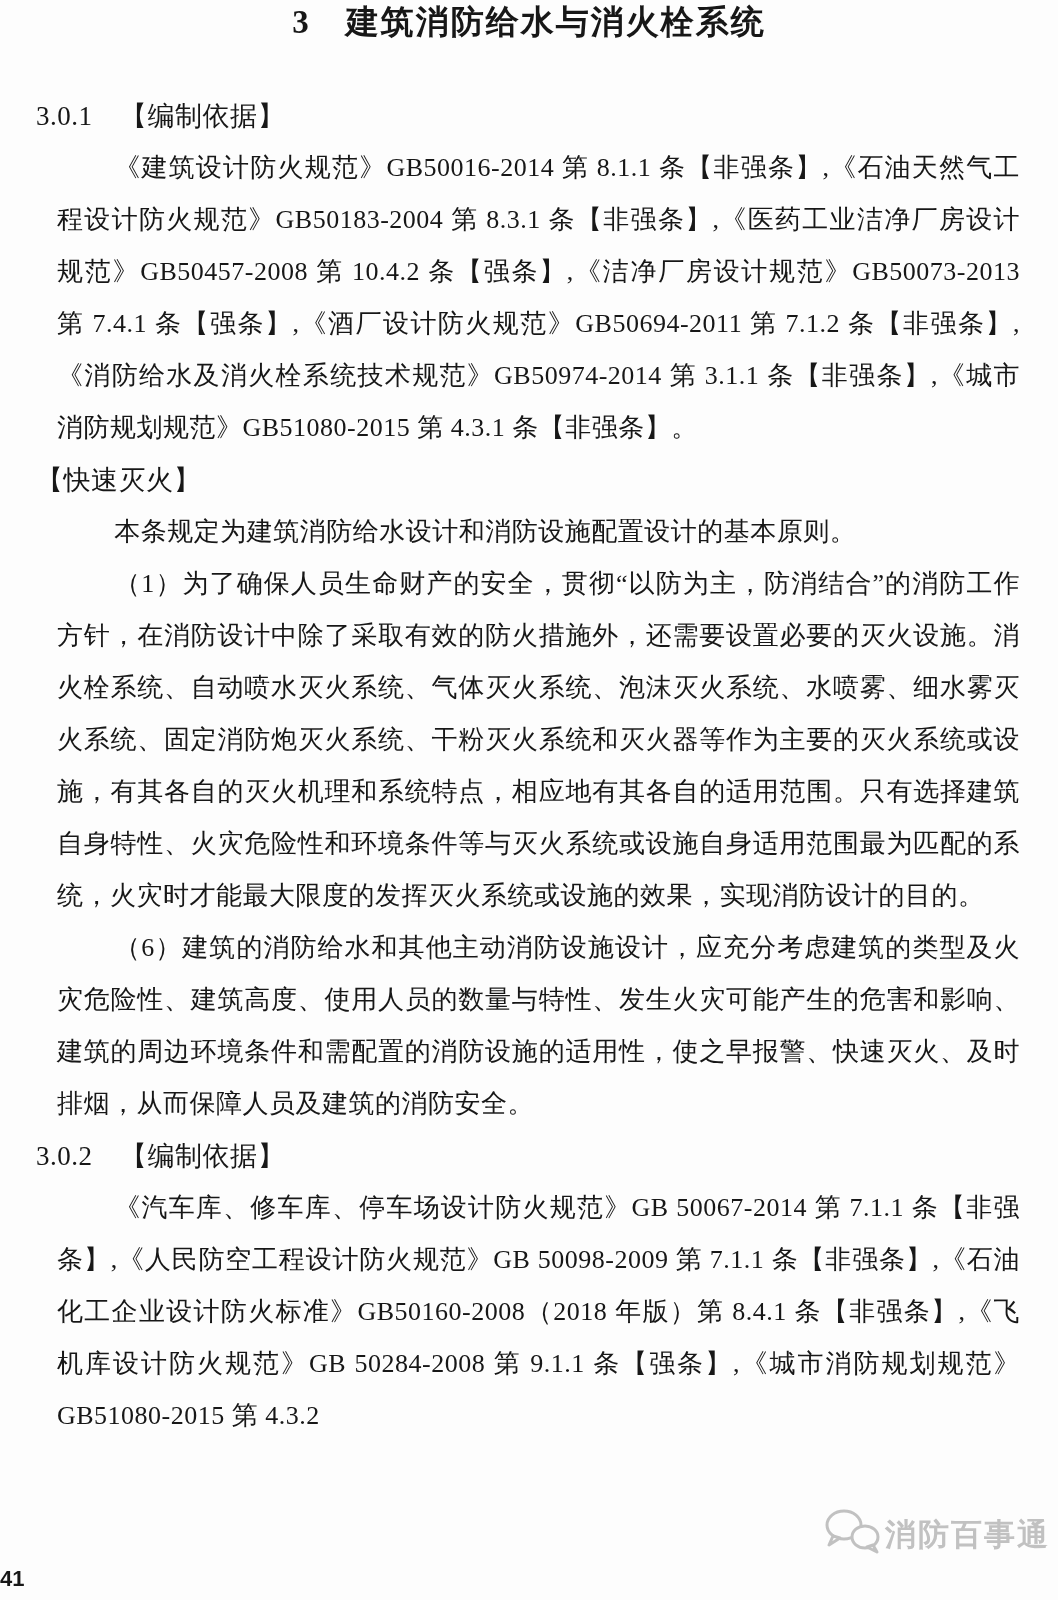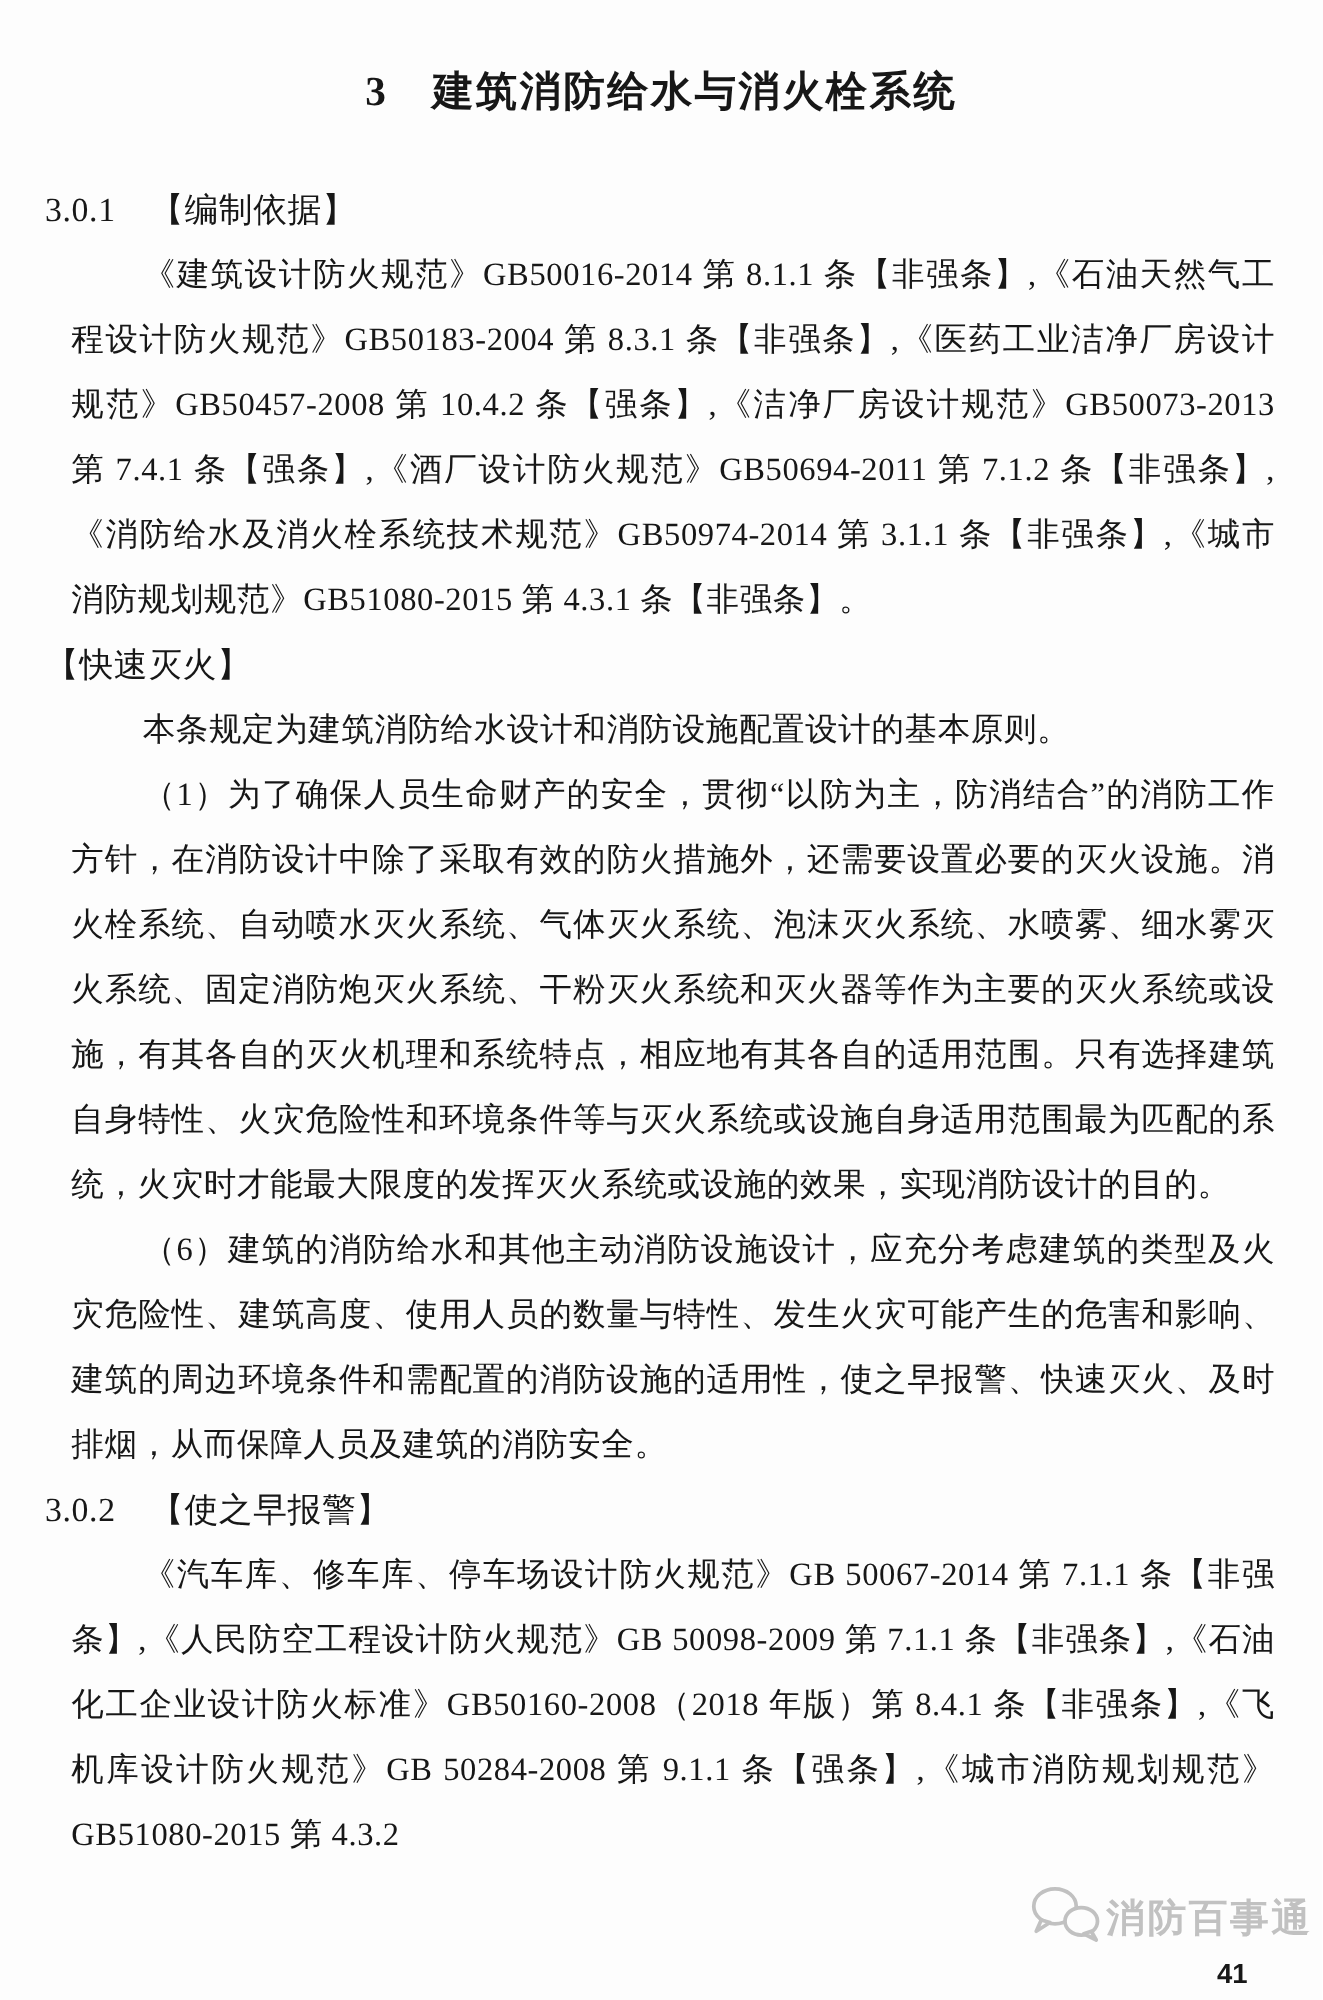--- a/index.html
+++ b/index.html
@@ -11,21 +11,20 @@
     position: relative;
     width: 1058px;
     height: 1600px;
     background: #fdfdfd;
     overflow: hidden;
     font-family: "Liberation Serif", "DejaVu Serif", serif;
     color: #171717;
   }
   .doc-title {
     margin: 0;
-    padding-top: 52px;
     text-align: center;
     font-size: 33px;
     font-weight: bold;
     letter-spacing: 2px;
     line-height: 44px;
   }
   .doc-body {
     margin: 46px 38px 0 36px;
   }
   .doc-body p {
@@ -45,21 +44,21 @@
     font-size: 27px;
   }
   .doc-body .bold {
     font-weight: normal;
   }
   .page-number {
     position: absolute;
     left: 0;
     right: 60px;
     bottom: 8px;
-    text-align: right;
+    text-align: left;
     font-size: 22px;
     font-weight: bold;
     font-family: "Liberation Sans", sans-serif;
   }
   .watermark {
     position: absolute;
     right: 8px;
     bottom: 44px;
     display: flex;
     align-items: center;
@@ -87,21 +86,21 @@
 
   <h1 class="doc-title">3　建筑消防给水与消火栓系统</h1>
 
   <div class="doc-body">
       <p class="heading"><span class="bold">3.0.1　【编制依据】</span></p>
       <p class="para"><span>《建筑设计防火规范》GB50016-2014 第 8.1.1 条</span><span class="bold">【非强条】</span><span>,《石油天然气工程设计防火规范》GB50183-2004 第 8.3.1 条</span><span class="bold">【非强条】</span><span>,《医药工业洁净厂房设计规范》GB50457-2008 第 10.4.2 条</span><span class="bold">【强条】</span><span>,《洁净厂房设计规范》GB50073-2013 第 7.4.1 条</span><span class="bold">【强条】</span><span>,《酒厂设计防火规范》GB50694-2011 第 7.1.2 条</span><span class="bold">【非强条】</span><span>,《消防给水及消火栓系统技术规范》GB50974-2014 第 3.1.1 条</span><span class="bold">【非强条】</span><span>,《城市消防规划规范》GB51080-2015 第 4.3.1 条</span><span class="bold">【非强条】</span><span>。</span></p>
       <p class="heading"><span class="bold">【快速灭火】</span></p>
       <p class="para"><span>本条规定为建筑消防给水设计和消防设施配置设计的基本原则。</span></p>
       <p class="para"><span>（1）为了确保人员生命财产的安全，贯彻“以防为主，防消结合”的消防工作方针，在消防设计中除了采取有效的防火措施外，还需要设置必要的灭火设施。消火栓系统、自动喷水灭火系统、气体灭火系统、泡沫灭火系统、水喷雾、细水雾灭火系统、固定消防炮灭火系统、干粉灭火系统和灭火器等作为主要的灭火系统或设施，有其各自的灭火机理和系统特点，相应地有其各自的适用范围。只有选择建筑自身特性、火灾危险性和环境条件等与灭火系统或设施自身适用范围最为匹配的系统，火灾时才能最大限度的发挥灭火系统或设施的效果，实现消防设计的目的。</span></p>
       <p class="para"><span>（6）建筑的消防给水和其他主动消防设施设计，应充分考虑建筑的类型及火灾危险性、建筑高度、使用人员的数量与特性、发生火灾可能产生的危害和影响、建筑的周边环境条件和需配置的消防设施的适用性，使之早报警、快速灭火、及时排烟，从而保障人员及建筑的消防安全。</span></p>
-      <p class="heading"><span class="bold">3.0.2　【使之早报警】</span></p>
+      <p class="heading"><span class="bold">3.0.2　【编制依据】</span></p>
       <p class="para"><span>《汽车库、修车库、停车场设计防火规范》GB 50067-2014 第 7.1.1 条</span><span class="bold">【非强条】</span><span>,《人民防空工程设计防火规范》GB 50098-2009 第 7.1.1 条</span><span class="bold">【非强条】</span><span>,《石油化工企业设计防火标准》GB50160-2008（2018 年版）第 8.4.1 条</span><span class="bold">【非强条】</span><span>,《飞机库设计防火规范》GB 50284-2008 第 9.1.1 条</span><span class="bold">【强条】</span><span>,《城市消防规划规范》GB51080-2015 第 4.3.2</span></p>
     </div>
 
   <div class="watermark">
     <span class="wm-icon">
       <svg width="58" height="48" viewBox="0 0 58 48" xmlns="http://www.w3.org/2000/svg">
         <g fill="#fdfdfd" stroke="#ababab" stroke-width="3">
           <ellipse cx="21" cy="19" rx="17" ry="14"></ellipse>
           <path d="M10 30 L6 39 L17 32 Z" stroke-linejoin="round"></path>
           <ellipse cx="42" cy="31" rx="13" ry="11"></ellipse>

